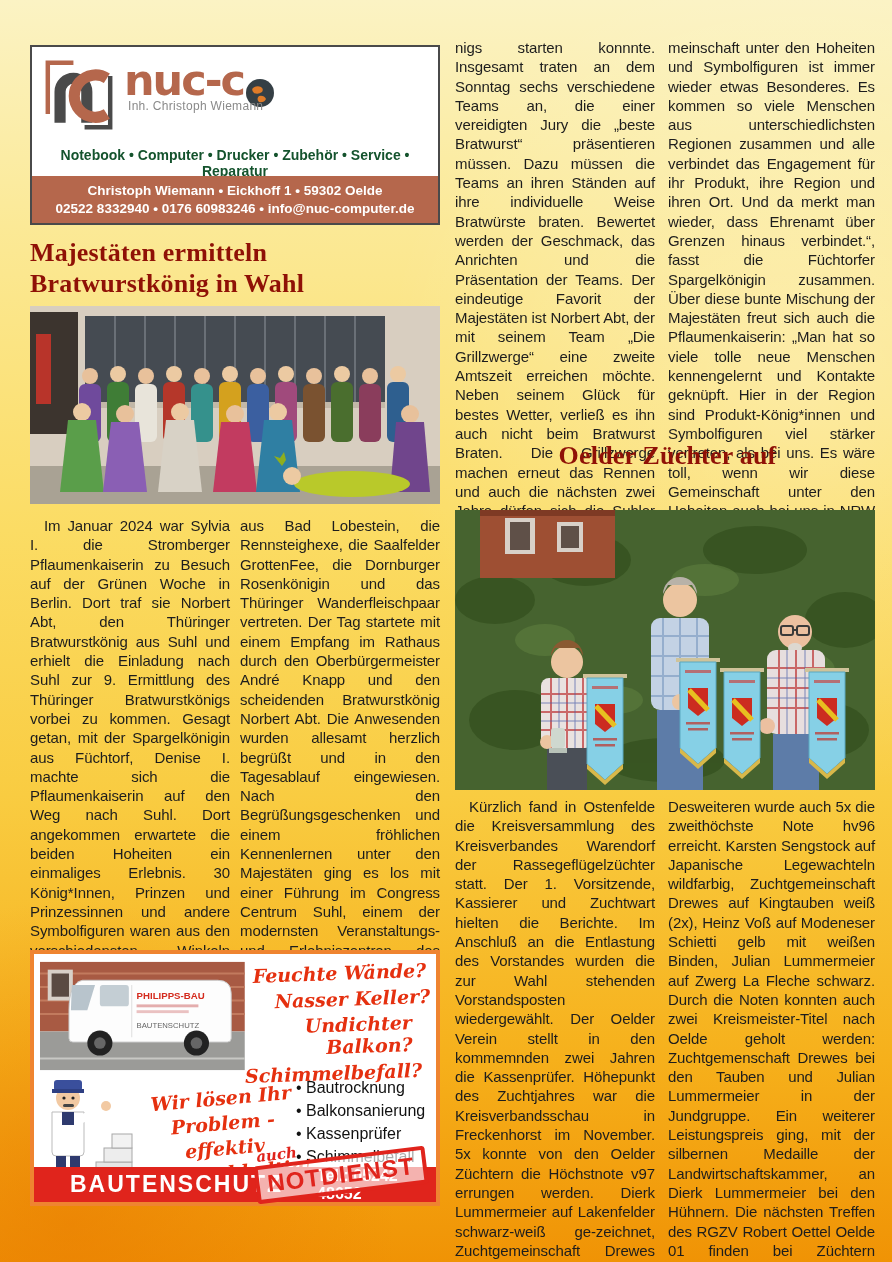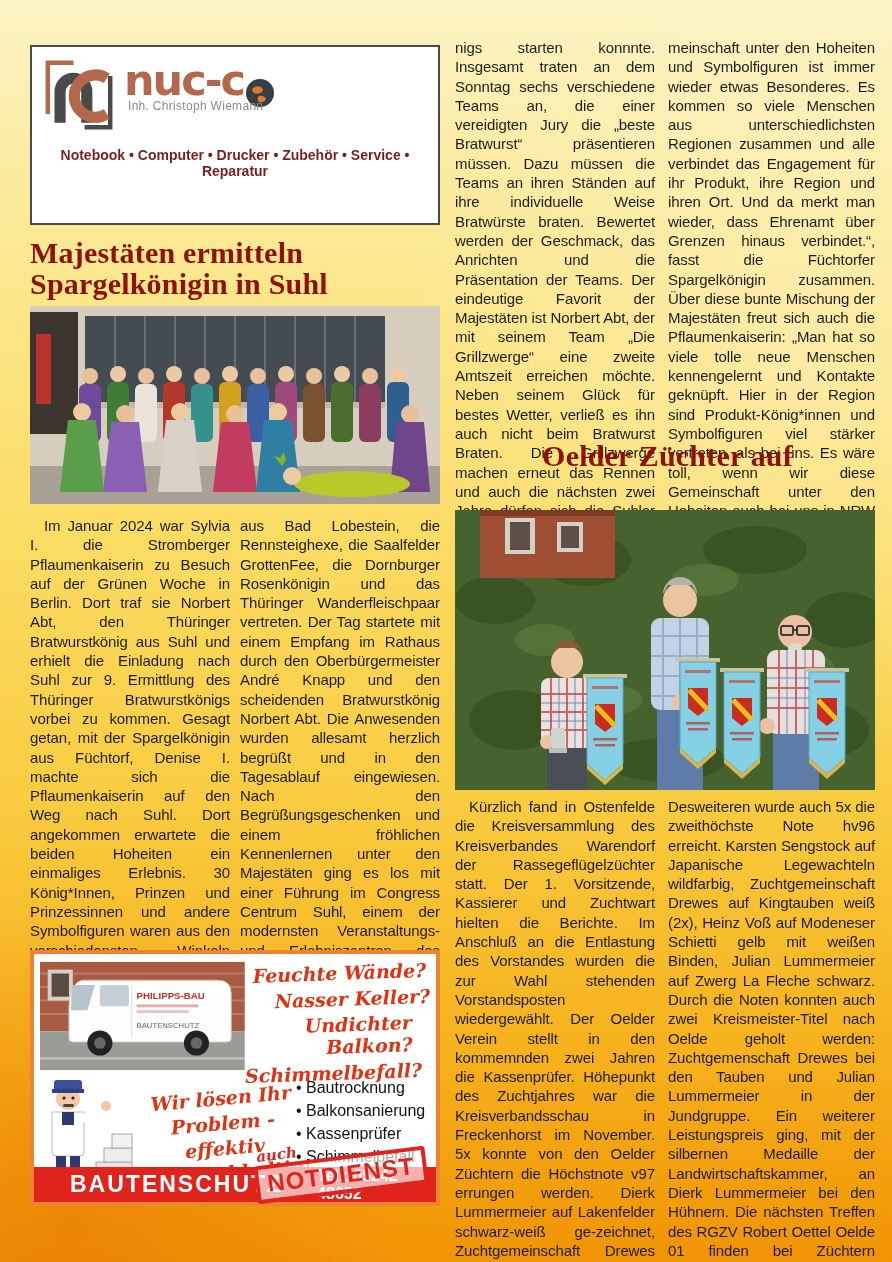--- a/index.html
+++ b/index.html
@@ -13,26 +13,26 @@
   }
   
   .ad-nuc{position:absolute;left:30px;top:45px;width:410px;height:180px;background:#fff;
     border:2px solid #4a4a4a;box-sizing:border-box;}
   .nuc-top{display:flex;align-items:flex-start;padding:8px 6px 0 8px;height:92px;box-sizing:border-box;}
   .nuc-word{margin-left:6px;}
   .nuc-name{font-family:"DejaVu Sans",sans-serif;font-weight:bold;font-size:43px;line-height:50px;
     color:#b5674c;letter-spacing:-2px;white-space:nowrap;display:flex;align-items:center;}
   .globe{display:inline-block;width:30px;height:30px;margin:6px 1px 0 1px;}
   .nuc-owner{font-size:12px;color:#8a8a8a;margin:-6px 0 0 4px;letter-spacing:.3px;}
-  .nuc-services{font-weight:bold;font-size:14px;color:#7f1d1d;text-align:center;margin-top:8px;}
+  .nuc-services{font-weight:bold;font-size:14px;color:#14532d;text-align:center;margin-top:8px;}
   .nuc-footer{position:absolute;left:0;right:0;bottom:0;height:47px;background:#b5674c;color:#fff;
     font-weight:bold;font-size:13.5px;text-align:center;display:flex;flex-direction:column;justify-content:center;gap:3px;}
   
   .headline{position:absolute;font-family:"Liberation Serif",serif;font-weight:bold;
-    color:#8f1106;font-size:30px;line-height:31px;letter-spacing:.2px;margin:0;}
+    color:#8f1106;font-size:26px;line-height:31px;letter-spacing:.2px;margin:0;}
   #headline1{left:30px;top:237px;width:420px;}
   #headline2{left:455px;top:440px;width:425px;text-align:center;}
   
   .photo{position:absolute;display:block;}
   #photo1{left:30px;top:306px;}
   #photo2{left:455px;top:510px;}
   
   .tcol{position:absolute;width:200px;font-size:15px;line-height:19.3px;color:#1d1d1d;
     text-align:justify;letter-spacing:-.1px;}
   .tcol.indent{text-indent:14px;}
@@ -90,23 +90,27 @@
             <span class="globe"><svg width="30" height="30" viewBox="0 0 30 30">
                 <circle cx="15" cy="15" r="14" fill="#353f45"></circle>
                 <path d="M8 10 q4 -3 8 -1 q3 2 1 5 q-4 3 -8 1 q-3 -3 -1 -5z" fill="#e07b28"></path>
                 <path d="M14 18 q5 -1 7 3 q-2 4 -7 3 q-3 -3 0 -6z" fill="#e07b28"></path>
               </svg></span>
         </div>
         <div class="nuc-owner">Inh. Christoph Wiemann</div>
       </div>
     </div>
     <div class="nuc-services">Notebook • Computer • Drucker • Zubehör • Service • Reparatur</div>
+    <div class="nuc-footer">
+      <div>Christoph Wiemann  •  Eickhoff 1  •  59302 Oelde</div>
+      <div>02522 8332940  •  0176 60983246  •  info@nuc-computer.de</div>
+    </div>
   </section>
 
-  <h1 class="headline" id="headline1"><span>Majestäten ermitteln</span><br><span>Spargelkönigin in Suhl</span></h1>
+  <h1 class="headline" id="headline1"><span>Majestäten ermitteln</span><br><span>Bratwurstkönig in Wahl</span></h1>
 
   <svg class="photo" id="photo1" width="410" height="198" viewBox="0 0 410 198">
     <rect x="0" y="0" width="410" height="165" fill="#d8cec0"></rect>
     <rect x="0" y="6" width="48" height="122" fill="#3c342e"></rect>
     <rect x="55" y="10" width="300" height="86" fill="#454b52"></rect>
     <g stroke="#6a7077" stroke-width="2">
       <line x1="85" y1="10" x2="85" y2="96"></line>
         <line x1="115" y1="10" x2="115" y2="96"></line>
       <line x1="145" y1="10" x2="145" y2="96"></line>
         <line x1="175" y1="10" x2="175" y2="96"></line>

